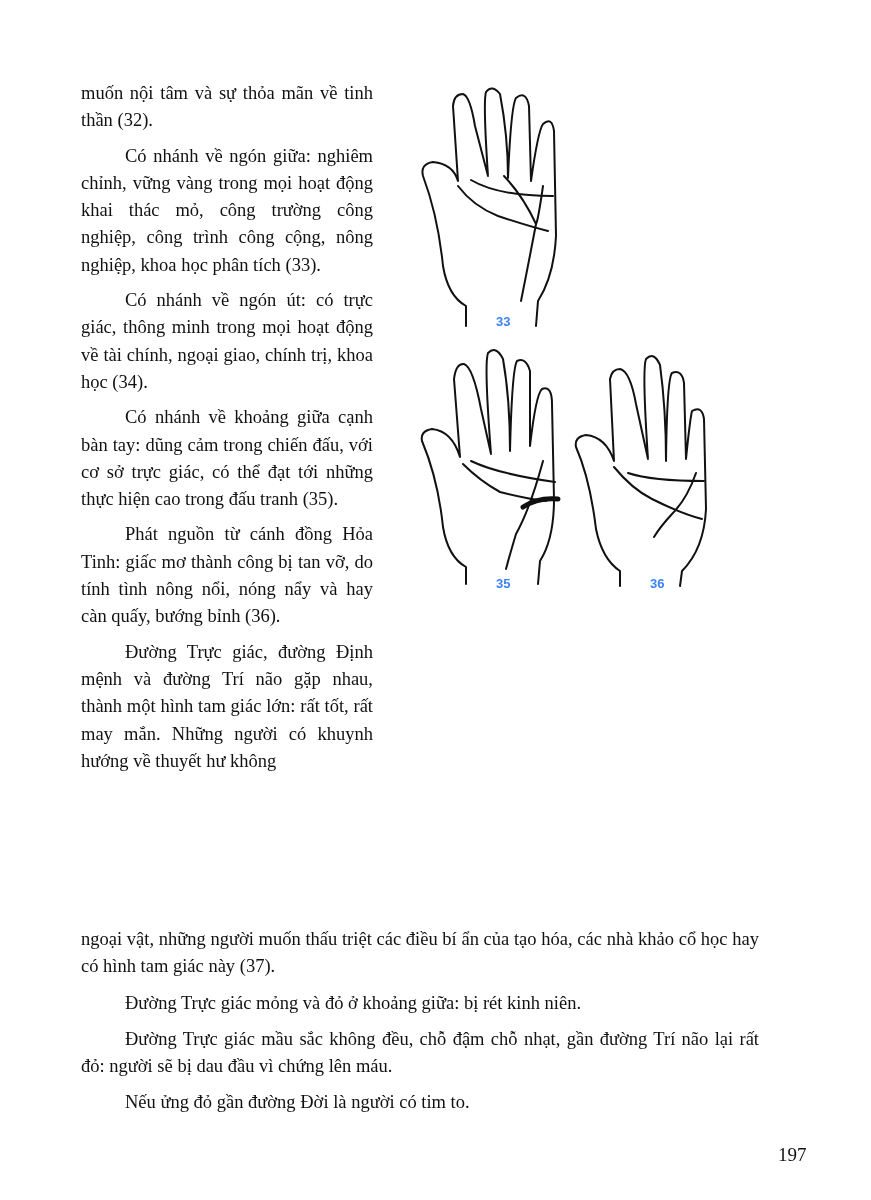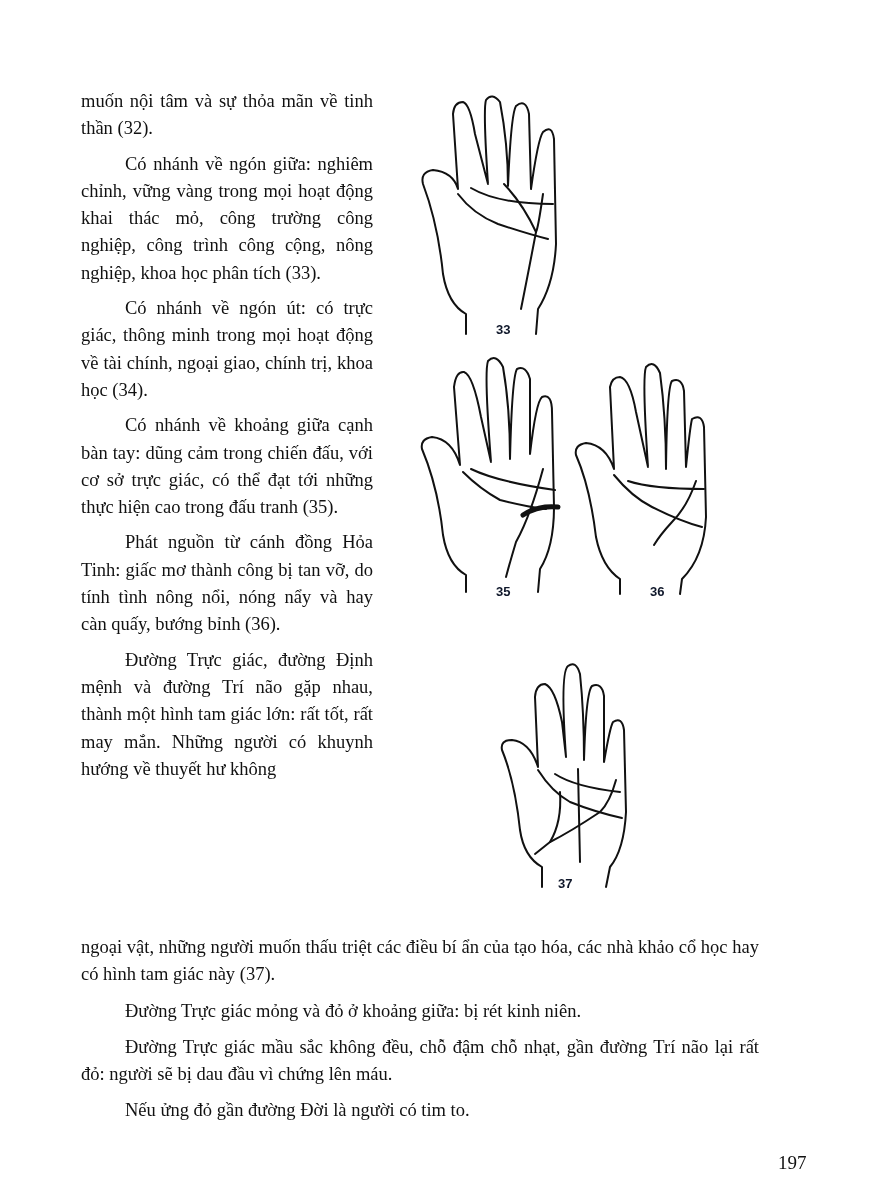--- a/index.html
+++ b/index.html
@@ -1,41 +1,41 @@
 <!DOCTYPE html>
 <html><head>
 <meta charset="utf-8">
 <style>
   html, body { margin: 0; padding: 0; }
   body {
     width: 871px; height: 1200px; background: #ffffff; position: relative; overflow: hidden;
     font-family: "DejaVu Serif", "Liberation Serif", serif; color: #111;
   }
-  .page { position: absolute; left: 0; top: 12px; width: 871px; height: 992px; }
+  .page { position: absolute; left: 0; top: 4px; width: 871px; height: 992px; }
   .col-text {
     position: absolute; left: 81px; top: 76px; width: 292px;
     font-size: 18.5px; line-height: 27.3px; text-align: justify;
     font-family: "Liberation Serif", "DejaVu Serif", serif;
   }
   .col-text p { margin: 0 0 8px 0; }
   .col-text p.first { text-indent: 0; }
   .col-text p.ind { text-indent: 44px; }
   .full-text {
     position: absolute; left: 81px; top: 922px; width: 678px;
     font-size: 18.5px; line-height: 27.3px; text-align: justify;
     font-family: Liberation Serif, serif;
   }
   .full-text p { margin: 0 0 9px 0; }
   .full-text p.ind { text-indent: 44px; }
   .full-text p.cont { text-indent: 0; }
   .fig { position: absolute; }
   .fig svg { display: block; overflow: visible; }
   .fig-label {
     position: absolute; font-family: "Liberation Sans", "DejaVu Sans", sans-serif;
-    font-weight: bold; font-size: 13px; color: #0f172a;
+    font-weight: bold; font-size: 13px; color: #3b82f6;
   }
   .page-number {
     position: absolute; left: 730px; top: 1140px;
     font-family: "Liberation Serif", "DejaVu Serif", serif; font-size: 19px; margin-left: 48px;
   }
   path, line, polyline { fill: none; stroke: #111; stroke-width: 2; stroke-linecap: round; stroke-linejoin: round; }
   .thick { stroke-width: 5; }
 </style>
 </head>
 <body>
@@ -93,29 +93,15 @@
                L38 30 Q40 20 48 20 Q58 22 64 55 L76 110 Q70 20 74 10 Q82 2 88 16 Q94 60 94 112
                Q95 30 100 24 Q110 20 112 34 L114 110 Q118 70 120 62 Q130 56 132 70
                L134 160 Q132 200 110 222 L108 237"></path>
       <path d="M42 118 Q60 140 80 150 Q110 165 130 170"></path>
       <path d="M56 124 Q80 132 132 132"></path>
       <path d="M124 124 Q115 150 100 165 Q88 178 82 188"></path>
     </svg>
     <span class="fig-label" style="left:78px; top:227px;">36</span>
   </div>
 
-  <div class="fig" style="left:500px; top:650px;">
-    <svg width="140" height="230" viewBox="0 0 140 230">
-      <path d="M42 225 L42 205 Q24 195 20 168 Q15 120 2 88 Q0 78 12 78 Q30 80 38 105
-               L35 35 Q36 22 45 22 Q55 26 62 60 L66 95 Q60 10 68 4 Q76 -2 80 12 Q84 50 84 98
-               Q86 30 92 24 Q102 20 104 34 L104 100 Q110 65 113 60 Q122 54 124 68
-               L126 150 Q124 188 110 205 L106 225"></path>
-      <path d="M38 108 Q52 130 70 140 Q95 150 122 156"></path>
-      <path d="M55 112 Q75 125 120 130"></path>
-      <path d="M78 107 L80 200"></path>
-      <path d="M116 118 Q110 140 100 150 Q70 170 50 180 Q40 188 35 192"></path>
-      <path d="M60 130 Q62 160 50 180"></path>
-    </svg>
-    <span class="fig-label" style="left:58px; top:214px;">37</span>
-  </div>
 
   <div class="page-number">197</div>
 </div>
 
 </body></html>

